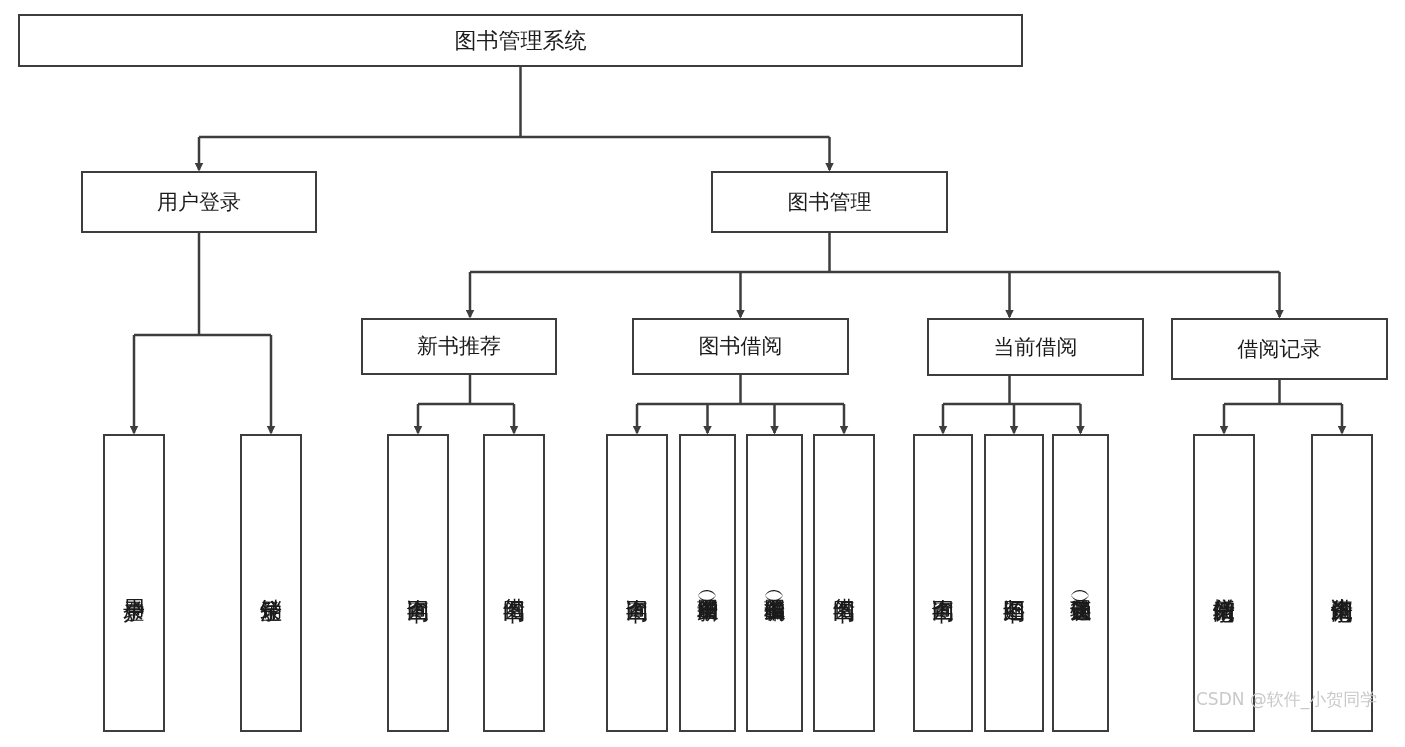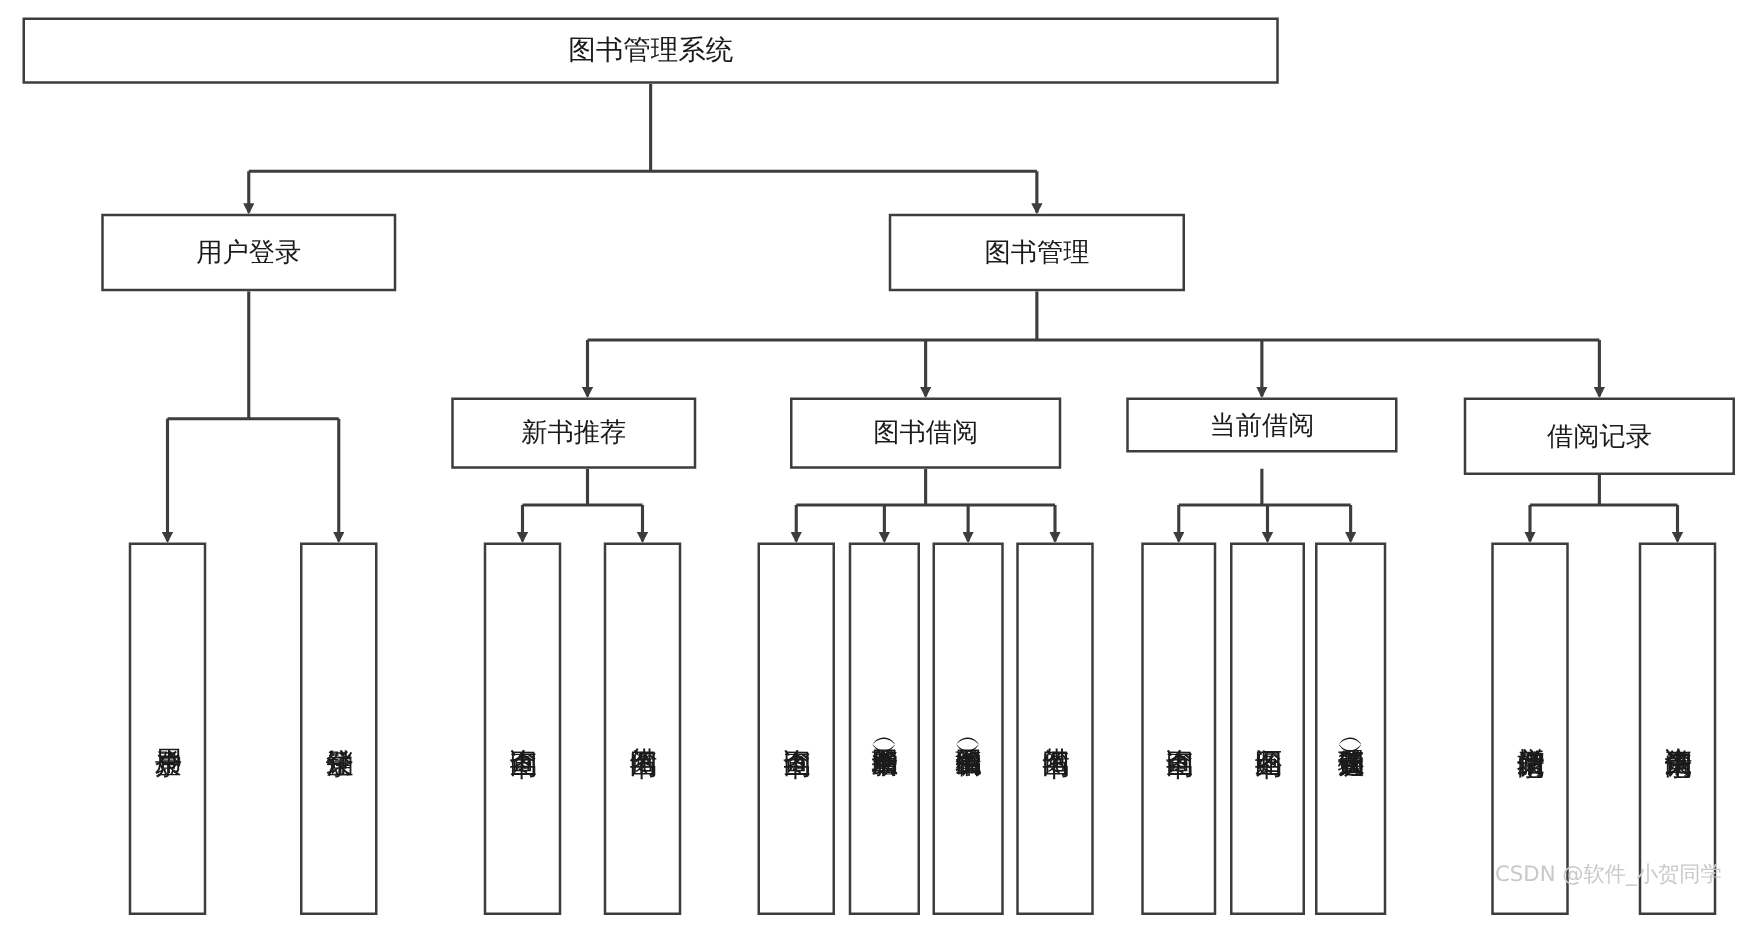--- a/index.html
+++ b/index.html
@@ -124,21 +124,21 @@
       </div>
       <div class="node horizontal" style="left: 711px; top: 171px; width: 237px; height: 62px;">
         <div class="node-label">图书管理</div>
       </div>
       <div class="node horizontal" style="left: 361px; top: 318px; width: 196px; height: 57px;">
         <div class="node-label">新书推荐</div>
       </div>
       <div class="node horizontal" style="left: 632px; top: 318px; width: 217px; height: 57px;">
         <div class="node-label">图书借阅</div>
       </div>
-      <div class="node horizontal" style="left: 901px; top: 318px; width: 217px; height: 44px;">
+      <div class="node horizontal" style="left: 927px; top: 318px; width: 217px; height: 58px;">
         <div class="node-label">当前借阅</div>
       </div>
       <div class="node horizontal" style="left: 1171px; top: 318px; width: 217px; height: 62px;">
         <div class="node-label">借阅记录</div>
       </div>
       <div class="node vertical" style="left: 103px; top: 434px; width: 62px; height: 298px;">
         <div class="node-label">用户登录</div>
       </div>
       <div class="node vertical" style="left: 240px; top: 434px; width: 62px; height: 298px;">
         <div class="node-label">注销登录</div>

